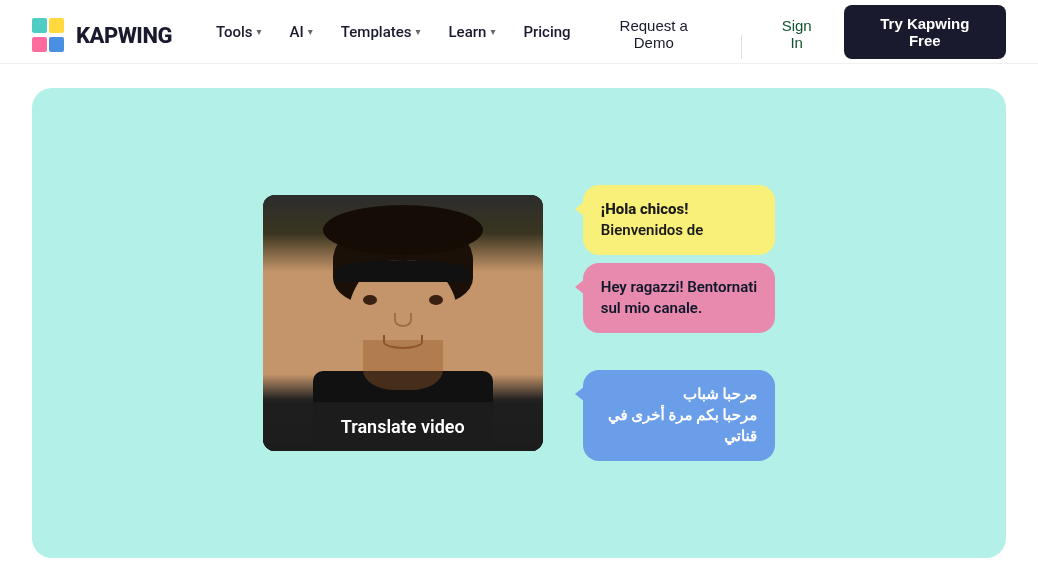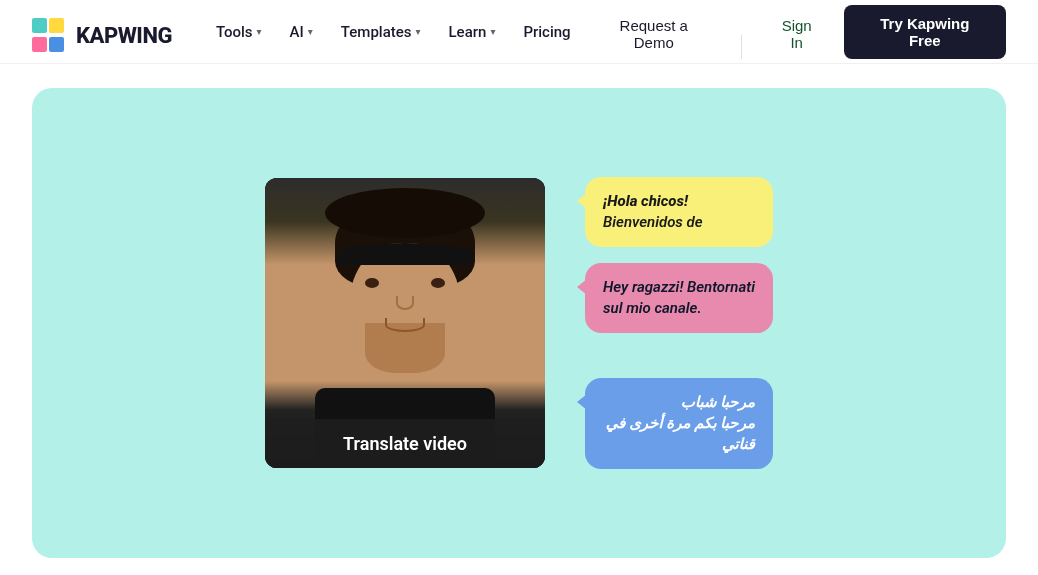--- a/index.html
+++ b/index.html
@@ -148,21 +148,21 @@
     .demo-container {
       display: flex;
       align-items: center;
       gap: 40px;
       position: relative;
     }
 
     
     .video-frame {
       width: 280px;
-      height: 290px;
+      height: 256px;
       border-radius: 12px;
       overflow: hidden;
       position: relative;
       background: #2a2a2a;
       flex-shrink: 0;
     }
 
     .person-silhouette {
       width: 100%;
       height: 100%;
@@ -311,22 +311,21 @@
     .video-label-text {
       color: #fff;
       font-size: 18px;
       font-weight: 600;
     }
 
     
     .bubbles-container {
       display: flex;
       flex-direction: column;
-      gap: 16px;
-      font-style: italic;
+      gap: 8px;
     }
 
     .bubble {
       padding: 14px 18px;
       border-radius: 16px;
       font-size: 15px;
       font-weight: 600;
       line-height: 1.4;
       max-width: 220px;
       position: relative;

